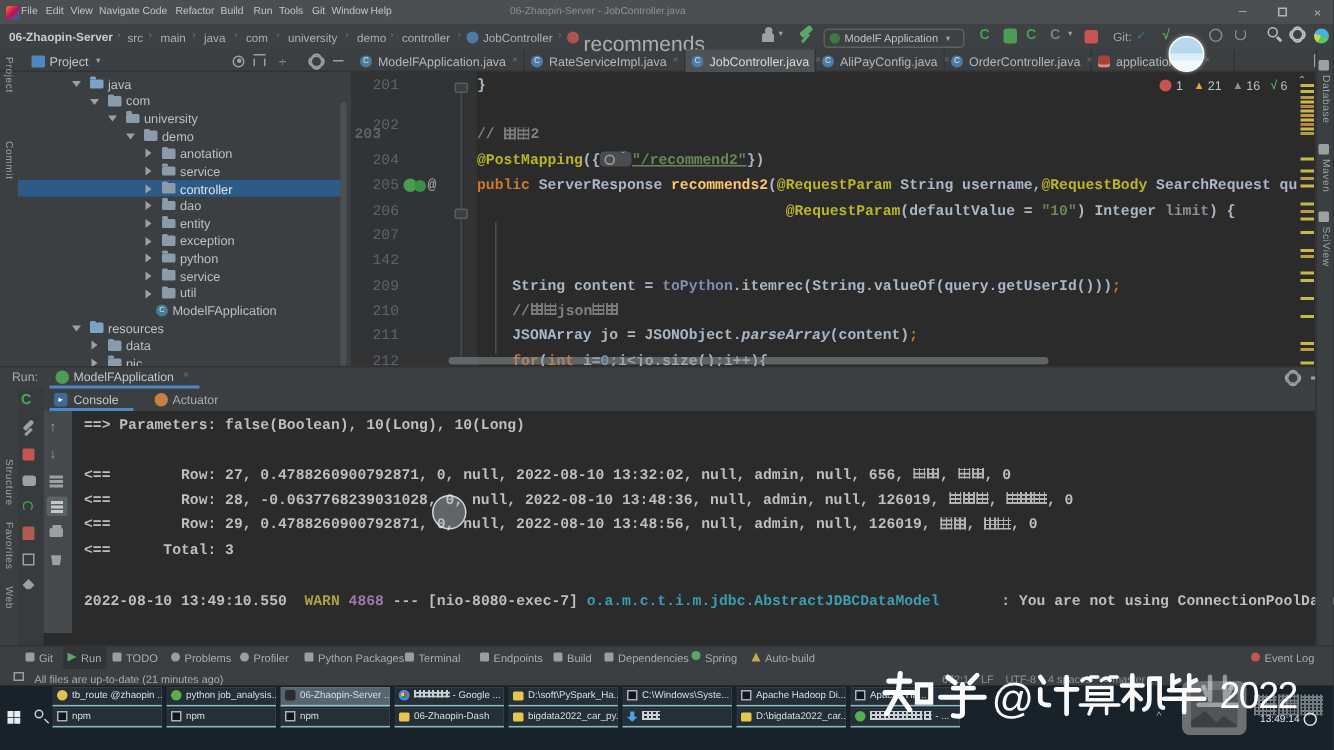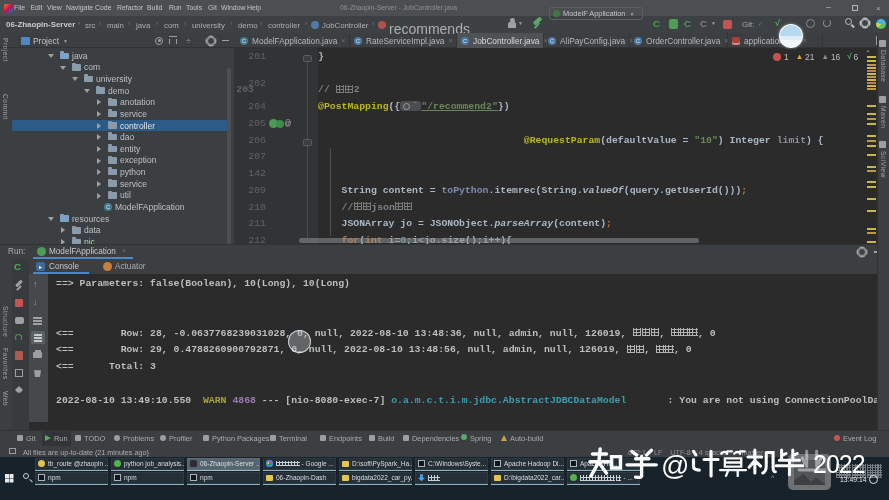--- a/index.html
+++ b/index.html
@@ -69,21 +69,21 @@
 <div class="ab" style="left:311px;top:20.5px;width:8px;height:8px;border-radius:50%;background:#4e7ba6"></div>
 <div class="ab" style="left:322px;top:20.5px;font-size:7.8px;color:#abafb2">JobController</div>
 <div class="ab" style="left:372px;top:20px;font-size:7px;color:#707477">›</div>
 <div class="ab" style="left:378px;top:20.5px;width:8px;height:8px;border-radius:50%;background:#b0524d"></div>
 <div class="ab" style="left:389px;top:20.5px;font-size:14px;color:#abafb2">recommends</div>
 <div class="ab" style="left:508px;top:22px;width:8px;height:6px;background:#9da0a2;border-radius:2px 2px 0 0"></div>
 <div class="ab" style="left:509.5px;top:18px;width:5px;height:5px;background:#9da0a2;border-radius:50%"></div>
 <div class="ab" style="left:518px;top:20px;font-size:5px;color:#9da0a2">▼</div>
 <div class="ab" style="left:533px;top:19px;width:9px;height:4px;background:#59a869;border-radius:1px;transform:rotate(-40deg)"></div>
 <div class="ab" style="left:536px;top:22px;width:2px;height:7px;background:#59a869;transform:rotate(40deg)"></div>
-<div class="ab" style="left:549px;top:7px;width:94px;height:13px;border:1px solid #5e6164;border-radius:3px;display:flex;align-items:center;padding:0 3px;white-space:nowrap;overflow:hidden">
+<div class="ab" style="left:549px;top:19px;width:94px;height:13px;border:1px solid #5e6164;border-radius:3px;display:flex;align-items:center;padding:0 3px;white-space:nowrap;overflow:hidden">
       <span style="width:7px;height:7px;border-radius:50%;background:#3f7844;display:inline-block;margin-right:3px;flex:0 0 auto"></span>
       <span style="font-size:7.4px;color:#c0c4c7">ModelF Application</span>
       <span style="font-size:5px;color:#9da0a2;margin-left:4px">▼</span>
     </div>
 <div class="ab" style="left:653px;top:17.5px;font-size:9.5px;color:#4d9d55;font-weight:bold">C</div>
 <div class="ab" style="left:669px;top:19px;width:9px;height:10px;background:#4d9d55;border-radius:2px"></div>
 <div class="ab" style="left:684px;top:17.5px;font-size:9.5px;color:#4d9d55;font-weight:bold">C</div>
 <div class="ab" style="left:700px;top:17.5px;font-size:9.5px;color:#7c8082;font-weight:bold">C</div>
 <div class="ab" style="left:711px;top:20px;font-size:5px;color:#9da0a2">▼</div>
 <div class="ab" style="left:723px;top:19.5px;width:9px;height:9px;background:#c75450;border-radius:2px"></div>
@@ -241,22 +241,23 @@
 <div class="ab" style="left:269px;top:118.9px;width:9px;height:9px;border-radius:50%;background:#499c54"></div>
 <div class="ab" style="left:276px;top:119.9px;width:8px;height:8px;border-radius:50%;background:#3f8d4a"></div>
 <div class="ab mono" style="left:285px;top:117.9px;color:#9da0a2">@</div>
 <div class="ab" style="left:307px;top:62px;width:1px;height:176px;background:#47494a"></div>
 <div class="ab" style="left:303px;top:55px;width:9px;height:7px;border:1px solid #5a5d5f;background:#3c3f41;border-radius:1.5px"></div>
 <div class="ab" style="left:303px;top:139px;width:9px;height:7px;border:1px solid #5a5d5f;background:#3c3f41;border-radius:1.5px"></div>
 <div class="ab" style="left:318px;top:48px;width:548px;height:196px;overflow:hidden">
 <div class="crow" style="top:3.0px;color:#a9b7c6"><span style="left:2px">}</span></div>
 <div class="crow" style="top:36.4px;color:#a9b7c6"><span style="color:#808080">// <i class="cjk"></i><i class="cjk"></i>2</span></div>
 <div class="crow" style="top:53.2px;color:#a9b7c6"><span style="color:#bbb529">@PostMapping</span>({<span style="display:inline-block;width:21px;height:10px;background:#4b4e50;border-radius:3px;vertical-align:-2px;position:relative"><span style="position:absolute;left:3px;top:1.5px;width:7px;height:7px;border:1px solid #9da0a2;border-radius:50%"></span><span style="position:absolute;left:13px;top:0px;font-size:7px;color:#9da0a2">ˇ</span></span><span style="color:#6a8759;text-decoration:underline">"/recommend2"</span>})</div>
+<div class="crow" style="top:69.9px;color:#a9b7c6"><span style="color:#cc7832">public </span>ServerResponse <span style="color:#ffc66d">recommends2</span>(<span style="color:#bbb529">@RequestParam</span> String username,<span style="color:#bbb529">@RequestBody</span> SearchRequest qu</div>
 <div class="crow" style="top:86.6px;color:#a9b7c6">                                   <span style="color:#bbb529">@RequestParam</span>(defaultValue = <span style="color:#6a8759">"10"</span>) Integer <span style="color:#8a9198">limit</span>) {</div>
-<div class="crow" style="top:136.8px;color:#a9b7c6">    String content = <span style="color:#7e8eb0">toPython</span>.itemrec(String.<span style="font-style:italic">valueOf</span>(query.getUserId()))<span style="color:#cc7832">;</span></div>
+<div class="crow" style="top:136.8px;color:#a9b7c6">    String content = <span style="color:#7e8eb0">toPython</span>.itemrec(String.<span style="">valueOf</span>(query.getUserId()))<span style="color:#cc7832">;</span></div>
 <div class="crow" style="top:153.5px;color:#a9b7c6">    <span style="color:#808080">//<i class="cjk"></i><i class="cjk"></i>json<i class="cjk"></i><i class="cjk"></i></span></div>
 <div class="crow" style="top:170.2px;color:#a9b7c6">    JSONArray jo = JSONObject.<span style="font-style:italic">parseArray</span>(content)<span style="color:#cc7832">;</span></div>
 <div class="crow" style="top:186.9px;color:#a9b7c6">    <span style="color:#cc7832">for</span>(<span style="color:#cc7832">int </span>i=<span style="color:#6897bb">0</span>;i&lt;jo.size();i++){</div>
 </div>
 <div class="ab" style="left:330px;top:148px;width:1px;height:88px;background:rgba(95,98,100,.65)"></div>
 <div class="ab" style="left:299px;top:237.5px;width:400px;height:5px;background:rgba(140,145,148,.55);border-radius:3px"></div>
 <div class="ab" style="left:773px;top:51px;height:11px;display:flex;align-items:center;font-size:8.4px;color:#bcc0c3"><span style="width:8px;height:8px;border-radius:50%;background:#c7524e;margin-right:3px"></span>1<span style="margin-left:7px;color:#e5a53a;font-size:7.5px">▲</span><span style="margin-left:2px">21</span><span style="margin-left:7px;color:#8a8d8f;font-size:7.5px">▲</span><span style="margin-left:2px">16</span><span style="margin-left:7px;color:#59a869;font-weight:bold;font-size:8px">√</span><span style="margin-left:2px">6</span><span style="margin-left:8px;color:#9da0a2;font-size:10px;margin-top:-2px">ˆ</span><span style="margin-left:9px;color:#9da0a2;font-size:10px;margin-top:3px">ˇ</span></div>
 <div class="ab" style="left:867px;top:56px;width:9px;height:2.2px;background:#c6ba49"></div>
 <div class="ab" style="left:867px;top:60px;width:9px;height:2.2px;background:#c6ba49"></div>
 <div class="ab" style="left:867px;top:64px;width:9px;height:2.2px;background:#bd9a45"></div>
@@ -318,20 +319,21 @@
 <div class="ab" style="left:15px;top:386px;width:8px;height:8px;background:#9da0a2;clip-path:polygon(50% 0,100% 50%,65% 85%,35% 85%,0 50%)"></div>
 <div class="ab" style="left:33px;top:279px;font-size:9px;color:#9da0a2">↑</div>
 <div class="ab" style="left:33px;top:297px;font-size:9px;color:#9da0a2">↓</div>
 <div class="ab" style="left:33px;top:317px;width:9px;height:2px;background:#9da0a2;box-shadow:0 3px 0 #9da0a2,0 6px 0 #9da0a2"></div>
 <div class="ab" style="left:31px;top:331px;width:14px;height:13px;background:#5c6164;border-radius:2px"></div>
 <div class="ab" style="left:34px;top:334px;width:8px;height:2px;background:#c4c8cb;box-shadow:0 3px 0 #c4c8cb,0 6px 0 #c4c8cb"></div>
 <div class="ab" style="left:33px;top:352px;width:9px;height:6px;background:#9da0a2;border-radius:1px"></div>
 <div class="ab" style="left:34.5px;top:349.5px;width:6px;height:2px;background:#9da0a2"></div>
 <div class="ab" style="left:34px;top:369px;width:7px;height:8px;background:#9da0a2;clip-path:polygon(0 15%,100% 15%,85% 100%,15% 100%)"></div>
 <div class="crow" style="left:56px;top:277.5px">==&gt; Parameters: false(Boolean), 10(Long), 10(Long)</div>
+<div class="crow" style="left:56px;top:310.9px">&lt;==        Row: 27, 0.4788260900792871, 0, null, 2022-08-10 13:32:02, null, admin, null, 656, <i class="cjk"></i><i class="cjk"></i>, <i class="cjk"></i><i class="cjk"></i>, 0</div>
 <div class="crow" style="left:56px;top:327.7px">&lt;==        Row: 28, -0.0637768239031028, 0, null, 2022-08-10 13:48:36, null, admin, null, 126019, <i class="cjk"></i><i class="cjk"></i><i class="cjk"></i>, <i class="cjk"></i><i class="cjk"></i><i class="cjk"></i>, 0</div>
 <div class="crow" style="left:56px;top:344.4px">&lt;==        Row: 29, 0.4788260900792871, 0, null, 2022-08-10 13:48:56, null, admin, null, 126019, <i class="cjk"></i><i class="cjk"></i>, <i class="cjk"></i><i class="cjk"></i>, 0</div>
 <div class="crow" style="left:56px;top:361.1px">&lt;==      Total: 3</div>
 <div class="crow" style="left:56px;top:394.5px">2022-08-10 13:49:10.550  <span style="color:#a8a13f">WARN</span> <span style="color:#9b7bb0">4868</span> --- [nio-8080-exec-7] <span style="color:#3a9fb0">o.a.m.c.t.i.m.jdbc.AbstractJDBCDataModel</span>       : You are not using ConnectionPoolDataSource</div>
 <div class="ab" style="left:288px;top:330px;width:23px;height:23px;border-radius:50%;background:rgba(190,195,200,.38);border:1.5px solid rgba(235,240,243,.8)"></div>
 <div class="ab" style="left:0;top:430px;width:889px;height:16px;background:#3c3f41;border-top:1px solid #323232"></div>
 <div class="ab" style="left:42px;top:430.5px;width:29px;height:15px;background:#313537"></div>
 <div class="ab" style="left:17px;top:433.5px;font-size:7.4px;color:#a9adb0;white-space:nowrap;display:flex;align-items:center;height:9px"><span style="display:inline-block;width:6px;height:6px;background:#9a9ea1;border-radius:1px;margin-right:3px"></span>Git</div>
 <div class="ab" style="left:45px;top:433.5px;font-size:7.4px;color:#a9adb0;white-space:nowrap;display:flex;align-items:center;height:9px"><span style="display:inline-block;width:0;height:0;border-top:3.5px solid transparent;border-bottom:3.5px solid transparent;border-left:6px solid #59a869;margin-right:3px"></span>Run</div>
 <div class="ab" style="left:75px;top:433.5px;font-size:7.4px;color:#a9adb0;white-space:nowrap;display:flex;align-items:center;height:9px"><span style="display:inline-block;width:6px;height:6px;background:#9a9ea1;border-radius:1px;margin-right:3px"></span>TODO</div>

